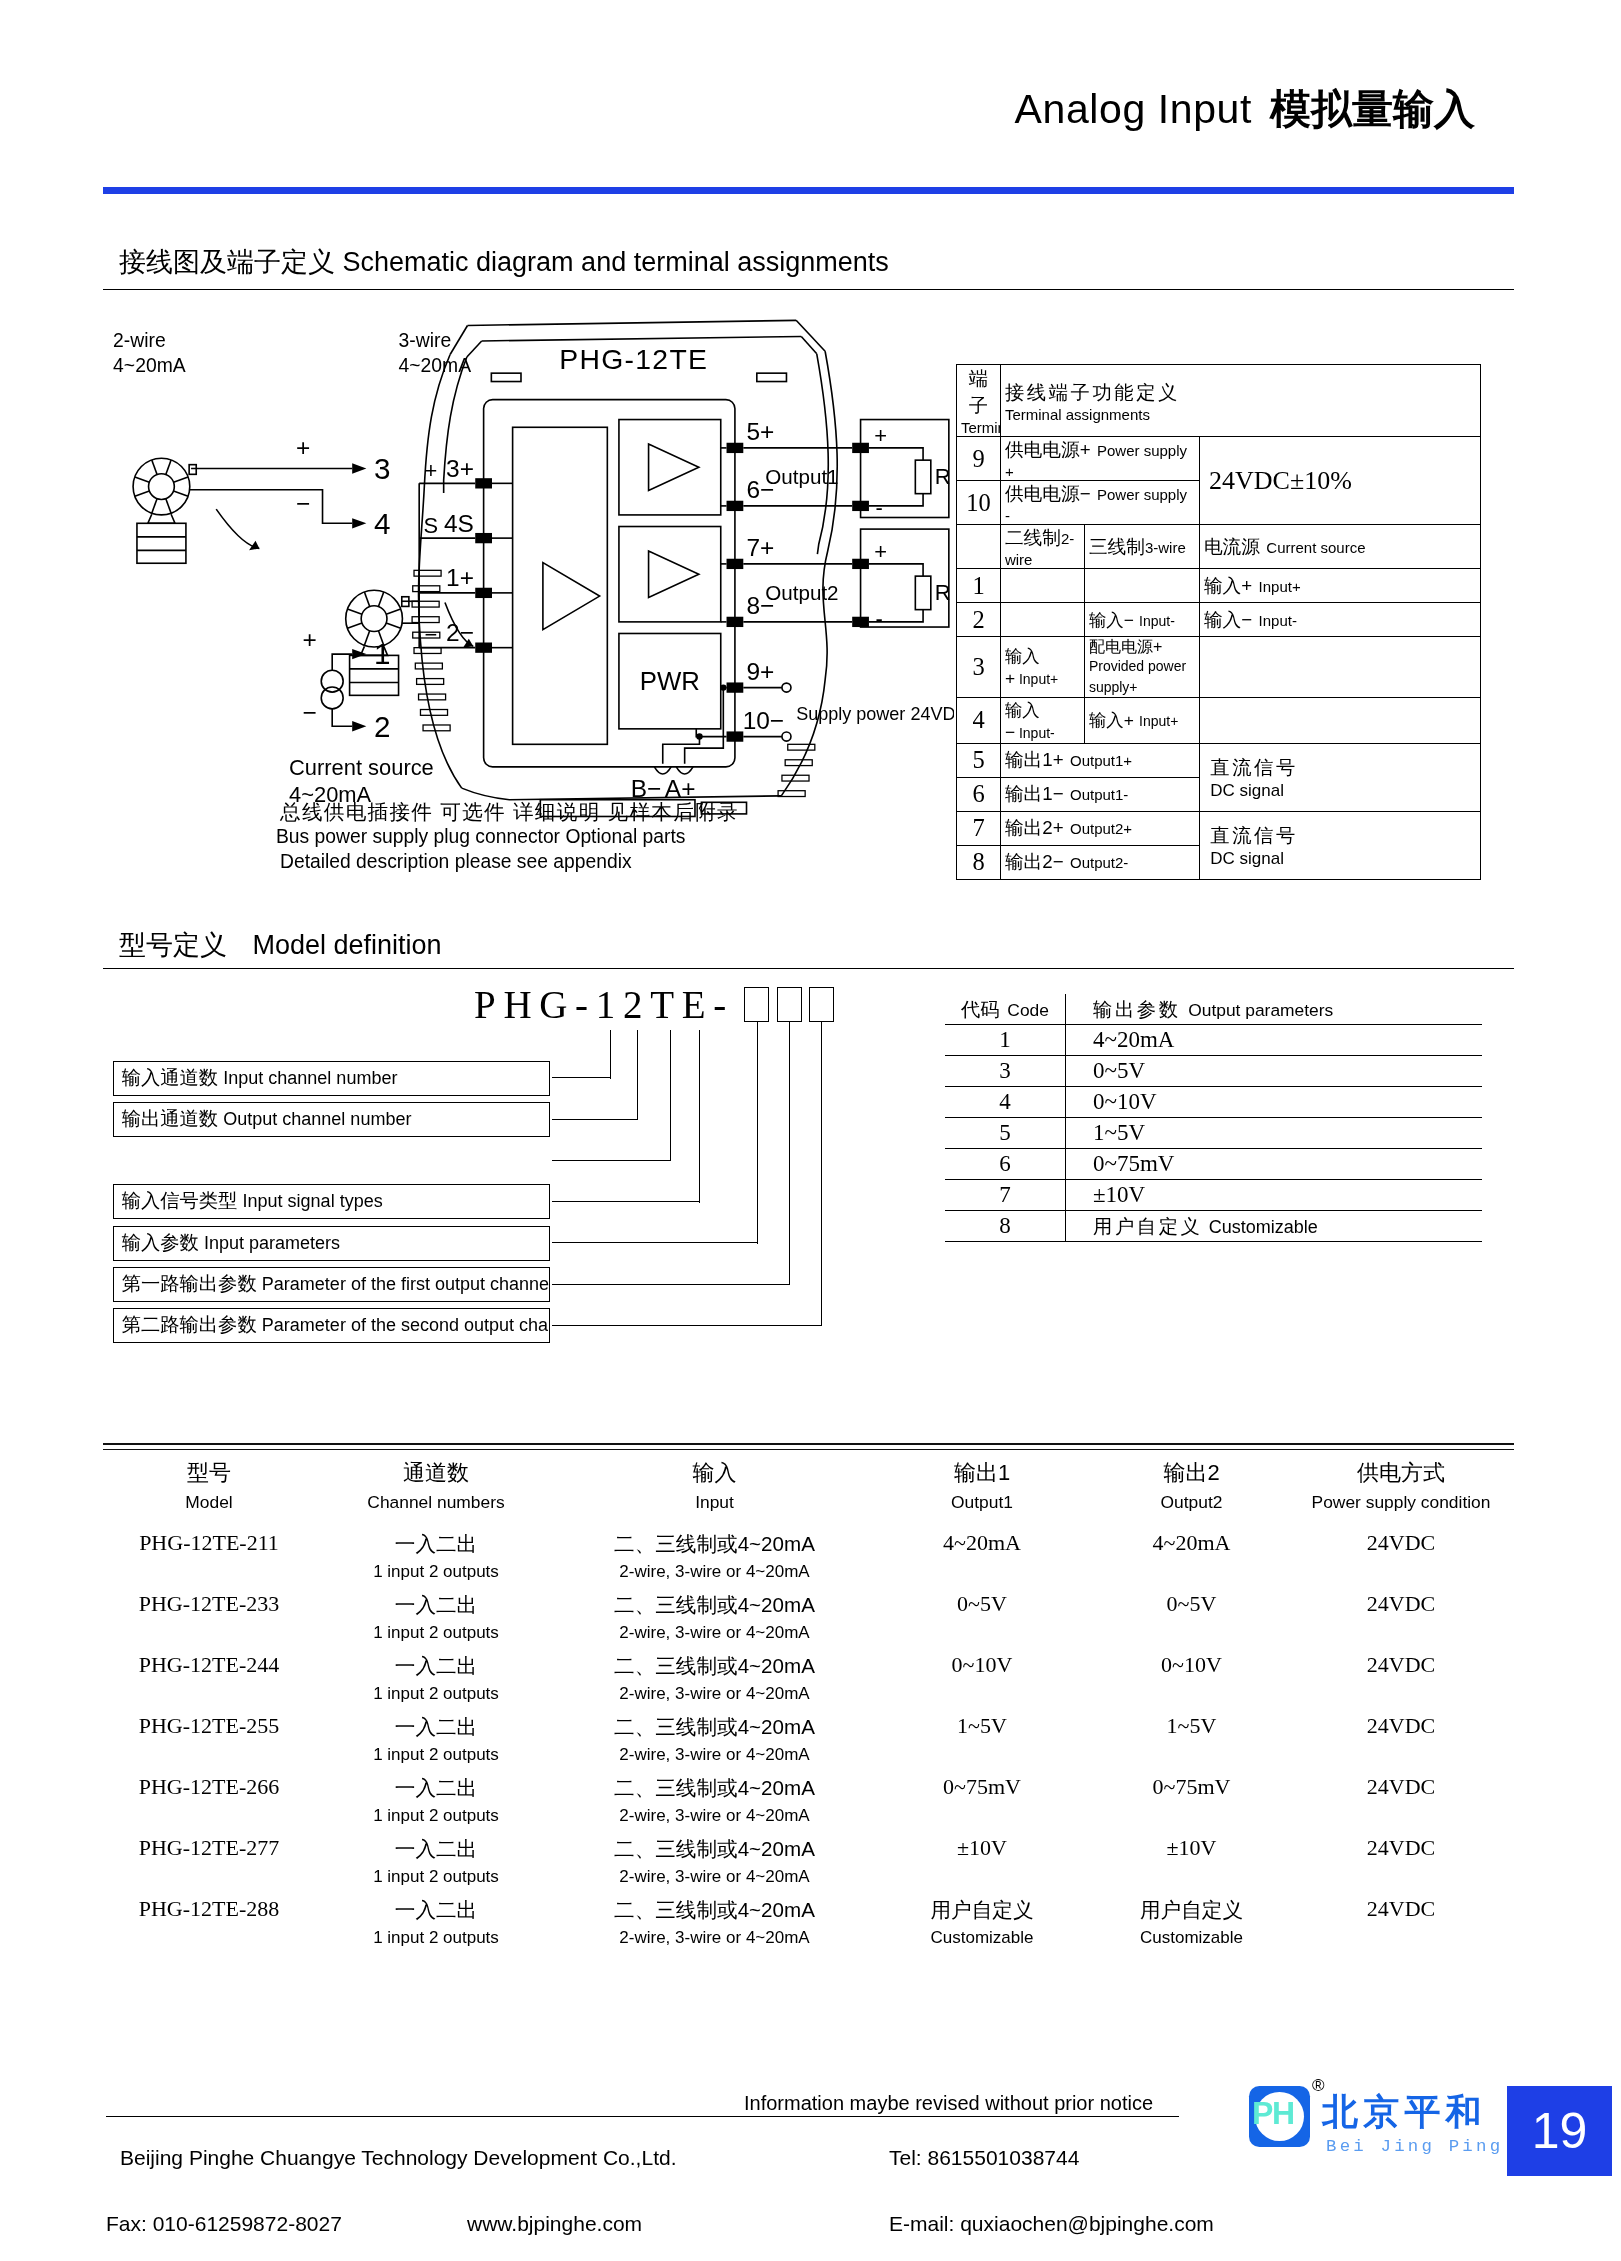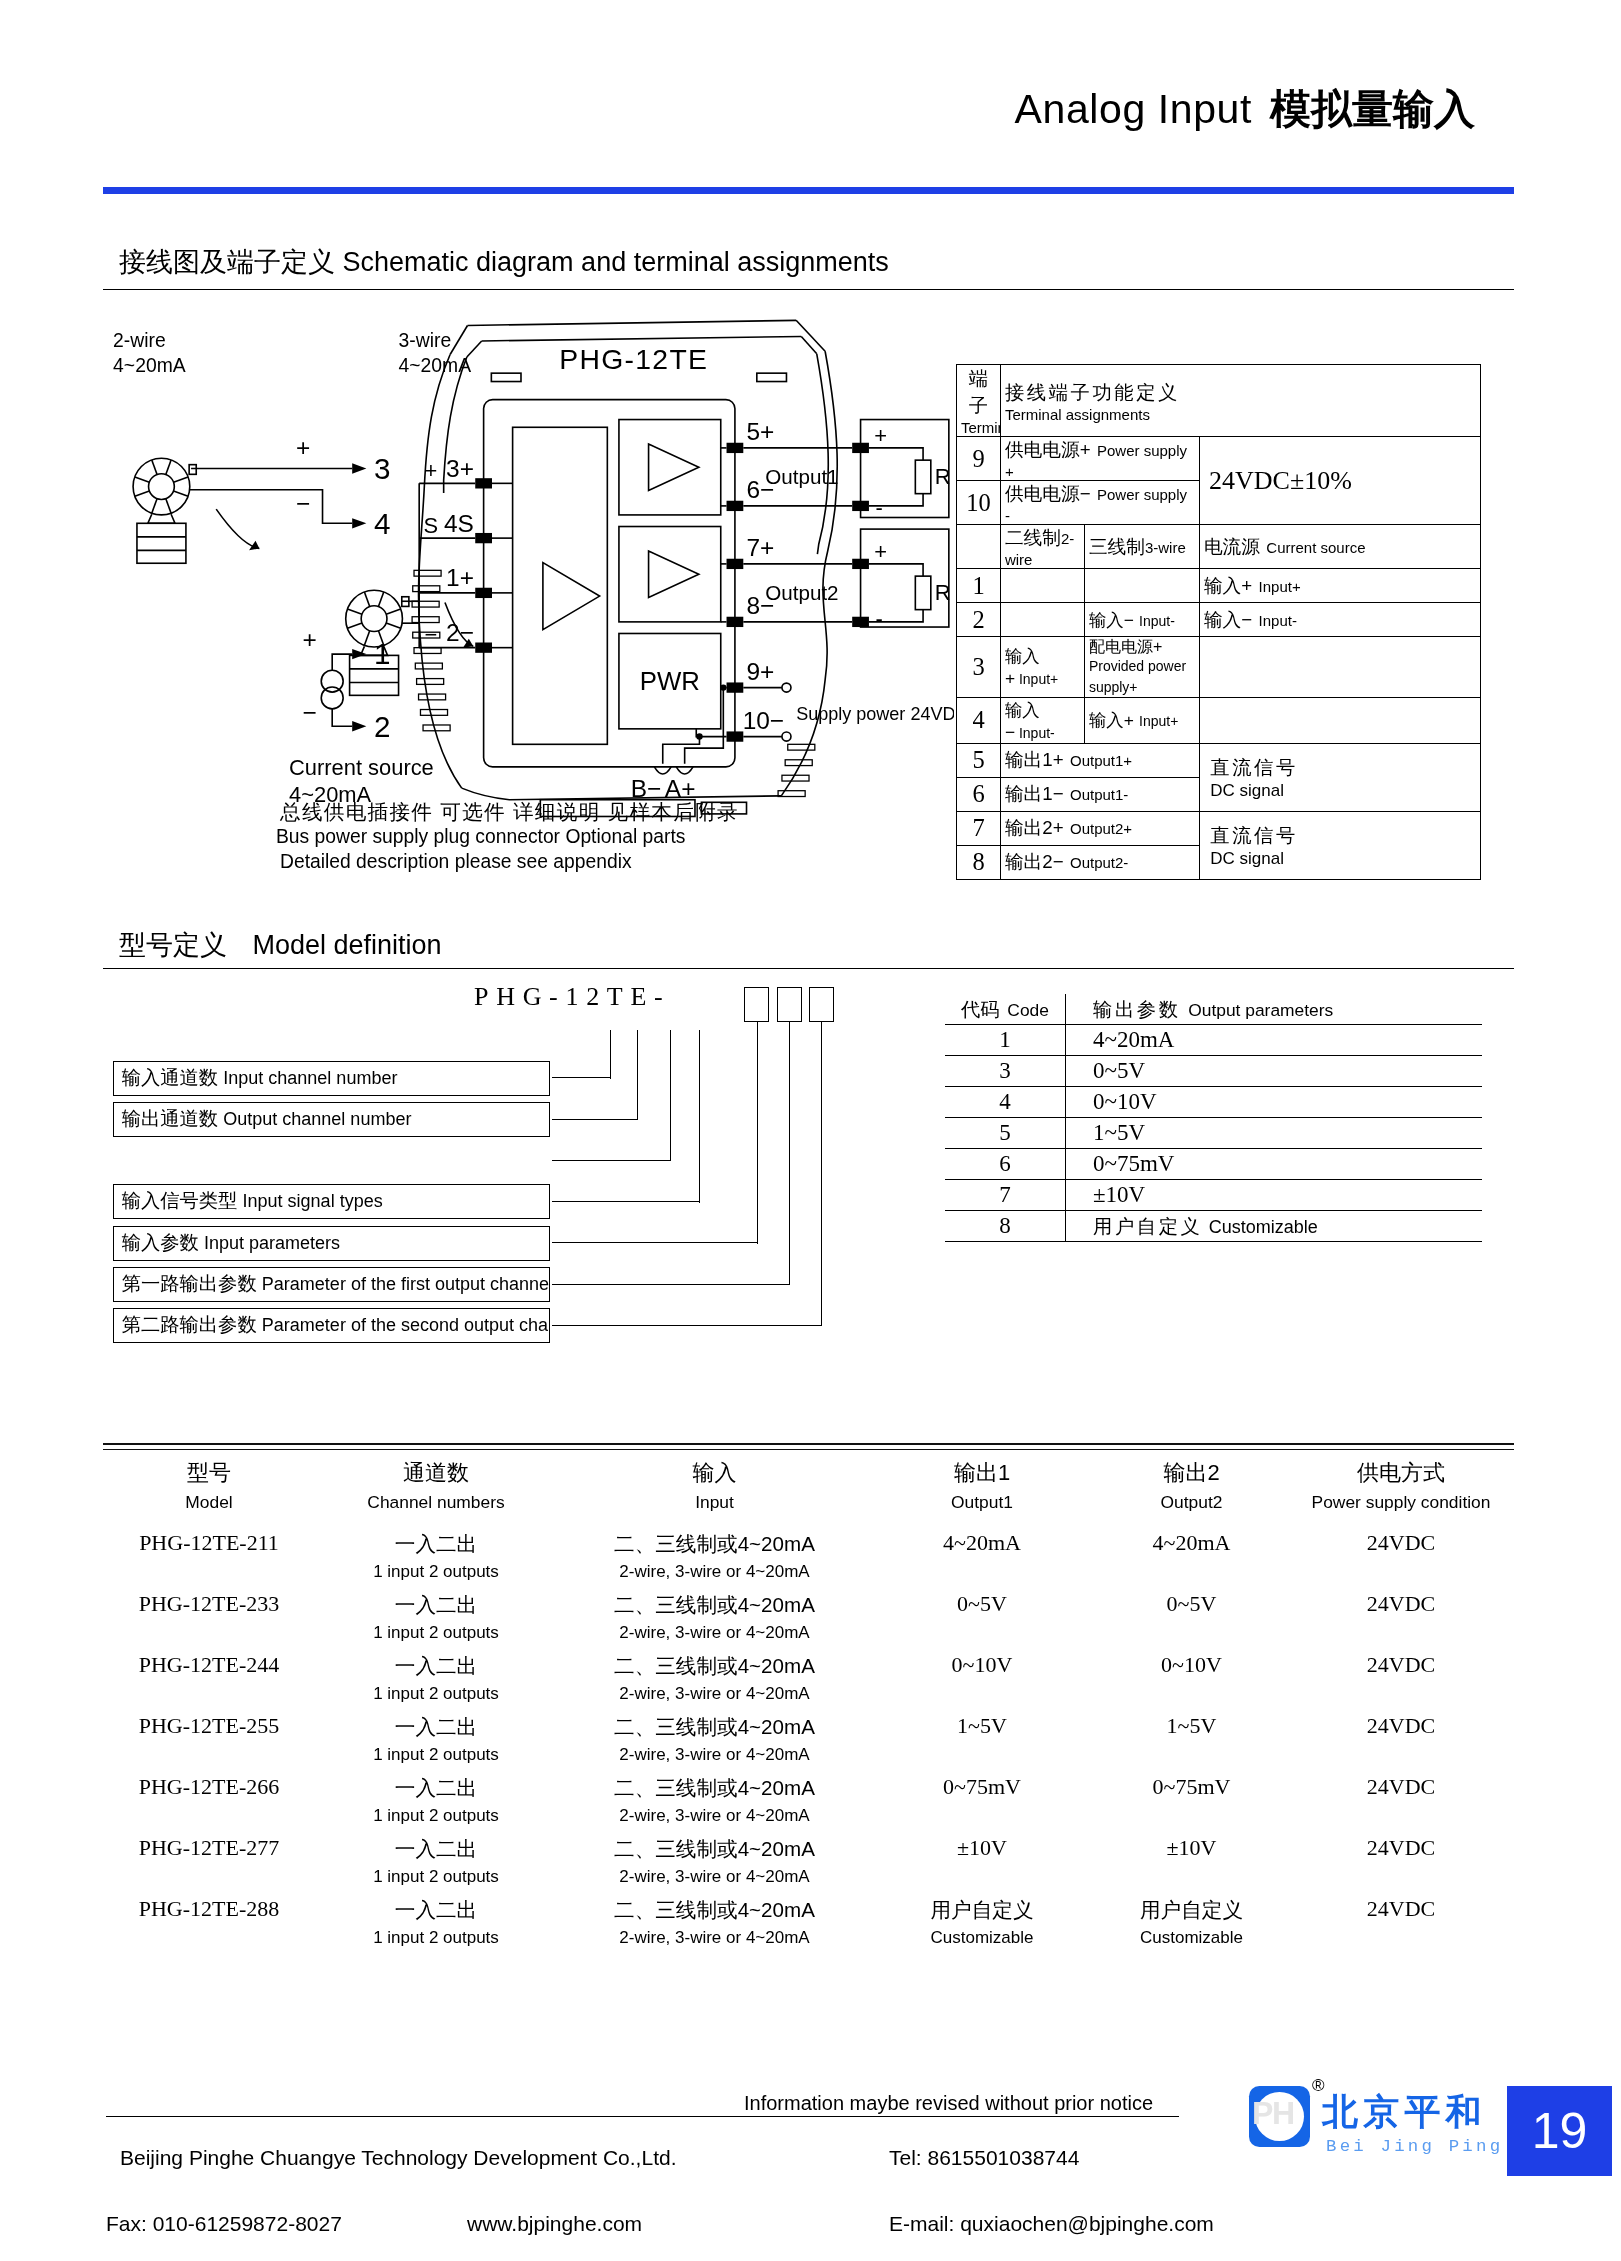--- a/index.html
+++ b/index.html
@@ -51,21 +51,21 @@
   #mt .hcn{font-size:22px;}
   #mt .hen{font-size:17.4px;margin-top:3.9px;}
   #mt .v{font-family:"Liberation Serif",serif;font-size:22px;white-space:nowrap;}
   #mt .vcn{font-size:20.6px;white-space:nowrap;}
   #mt .sub{font-size:17px;margin-top:3.9px;white-space:nowrap;}
   .dbl-rule{left:103px;top:1443px;width:1411px;height:3.9px;border-top:2.6px solid #111;border-bottom:1.3px solid #111;box-sizing:content-box;}
   
   .ft{font-size:21px;white-space:nowrap;}
   #logo-sq{left:1249px;top:2086px;width:61px;height:61px;background:#1565e6;border-radius:10.3px;}
   #logo-sq .circ{position:absolute;left:5.8px;top:5.8px;width:49px;height:49px;background:#fff;border-radius:50%;}
-  #logo-sq .ph{position:absolute;left:0;top:9px;width:48px;text-align:center;font-size:32px;font-weight:bold;color:#e5e5e5;letter-spacing:-1.3px;}
+  #logo-sq .ph{position:absolute;left:0;top:9px;width:48px;text-align:center;font-size:32px;font-weight:bold;color:#5eead4;letter-spacing:-1.3px;}
   #page-badge{left:1507px;top:2086px;width:105px;height:90px;background:#1e3fe6;color:#fff;
               font-size:50px;display:flex;align-items:center;justify-content:center;}
   svg text{fill:#000;stroke:none;font-family:"Liberation Sans",sans-serif;}
 </style>
 </head>
 <body>
 
 <div id="page">
 
   <div class="abs" id="main-title">
@@ -370,21 +370,21 @@
     </tr>
   </tbody>
     </table>
 
   <div class="abs sec-title" style="left:119px;top:927px;">
     <span class="cn">型号定义</span>
     <span class="en" style="margin-left:18px">Model definition</span>
   </div>
   <div class="abs thin-rule" style="left:103px;top:968px;width:1411px;border-top-width:1.3px;"></div>
 
-  <div class="abs serif nowrap" style="left:474px;top:982px;font-size:26px;letter-spacing:7.7px;">PHG-12TE-</div>
+  <div class="abs serif nowrap" style="left:474px;top:982px;font-size:39px;letter-spacing:7.7px;">PHG-12TE-</div>
   <div class="abs mbox" style="left:744px;top:987px;"></div>
   <div class="abs mbox" style="left:777px;top:987px;"></div>
   <div class="abs mbox" style="left:809px;top:987px;"></div>
 
   <div class="abs conn" style="left:610px;top:1030px;width:1.3px;height:49px;"></div>
   <div class="abs conn" style="left:552px;top:1077px;width:59px;height:1.3px;"></div>
   <div class="abs conn" style="left:637px;top:1030px;width:1.3px;height:90px;"></div>
   <div class="abs conn" style="left:552px;top:1119px;width:86px;height:1.3px;"></div>
   <div class="abs conn" style="left:670px;top:1030px;width:1.3px;height:131px;"></div>
   <div class="abs conn" style="left:552px;top:1160px;width:119px;height:1.3px;"></div>

